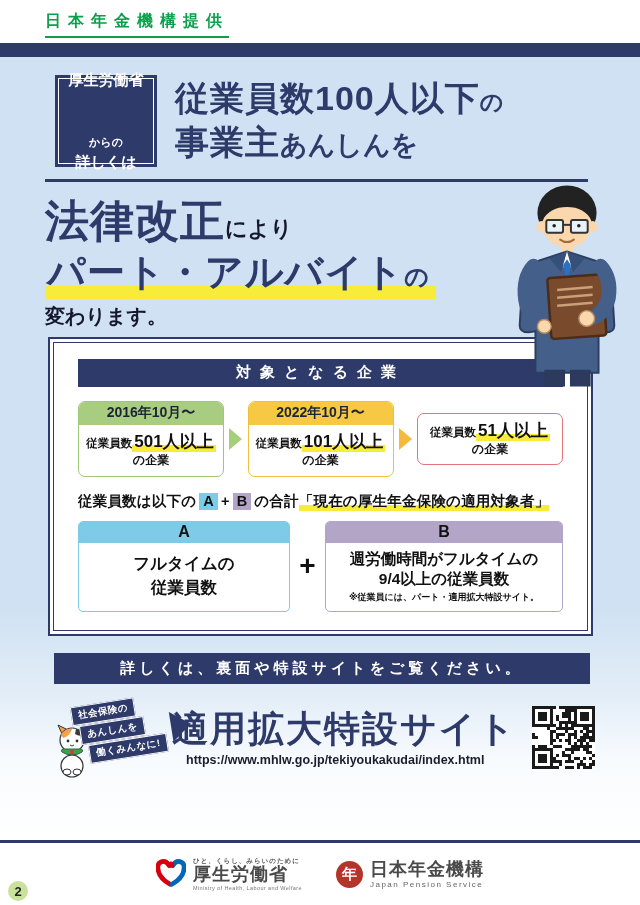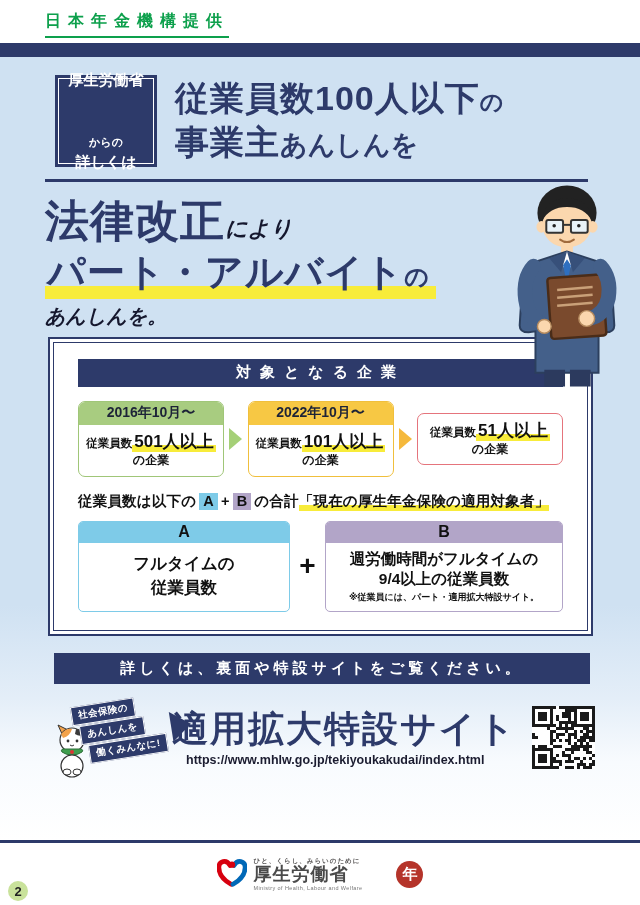--- a/index.html
+++ b/index.html
@@ -31,21 +31,21 @@
   .notice-box .l2 { font-size:11px; font-weight:bold;margin-top:44px; }
   .heading { margin-left:18px; color:#2d3a6a; font-weight:800; line-height:1.28; padding-top:2px; }
   .heading .big { font-size:34px; letter-spacing:1px; }
   .heading .small { font-size:23px; }
   .heading .med { font-size:27px; }
   .divider { border-top:3px solid #2d3a6a; margin:12px 52px 0 45px; }
   
   .headline-wrap { position:relative; padding:14px 0 0 45px; }
   .hl-line { line-height:1.12; margin-bottom:6px; }
   .hl-big { color:#2d3a6a; font-weight:800; letter-spacing:1px; }
-  .hl-dark { color:#15172e; font-weight:bold;font-style:italic; }
+  .hl-dark { color:#15172e; font-weight:bold; }
   .sz44 { font-size:44px; } .sz40 { font-size:40px; } .sz38 { font-size:38px; }
   .sz24 { font-size:24px; } .sz22 { font-size:22px; } .sz20 { font-size:20px; }
   .marker {
     display:inline-block;
     background:linear-gradient(to top,#f8ec3a 13px, rgba(0,0,0,0) 13px);
     padding:0 6px 5px 2px;
   }
   .character { position:absolute; right:4px; top:-4px; width:138px; height:212px; }
   
   .target-box { margin:10px 47px 0 48px; background:#fff; border:2px solid #2d3a6a; padding:3px; }
@@ -178,21 +178,21 @@
       <rect x="73" y="193" width="21" height="17" fill="#2c3a5e"></rect>
     </svg>
 
     <div class="hl-line">
       <span class="hl-big sz44">法律改正</span><span class="hl-dark sz22">により</span>
     </div>
     <div class="hl-line">
       <span class="marker"><span class="hl-big sz38">パート・アルバイト</span><span class="hl-big sz24">の</span></span>
     </div>
     <div class="hl-line">
-      <span class="hl-dark sz20">あんしんを。</span>
+      <span class="hl-dark sz20">変わります。</span>
     </div>
   </div>
 
   <div class="target-box">
     <div class="target-inner">
       <div class="target-title">対象となる企業</div>
 
       <div class="cards-row">
         <div class="card c-green">
           <div class="card-head">2016年10月〜</div>
@@ -529,15 +529,19 @@
       <circle cx="16" cy="7" r="3.4" fill="#d7000f"></circle>
     </svg>
     <div class="logo-text">
       <div class="logo-tagline">ひと、くらし、みらいのために</div>
       <div class="logo-name">厚生労働省</div>
       <div class="logo-en">Ministry of Health, Labour and Welfare</div>
     </div>
   </div>
   <div class="logo">
     <div class="jps-mark">年</div>
+    <div class="logo-text">
+      <div class="logo-name">日本年金機構</div>
+      <div class="jps-en">Japan Pension Service</div>
+    </div>
   </div>
   <div class="page-num">2</div>
 </div>
 
 </body></html>

